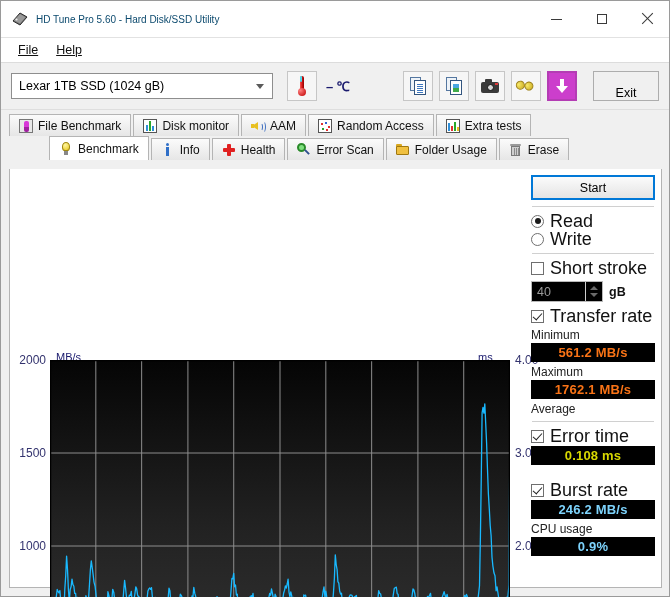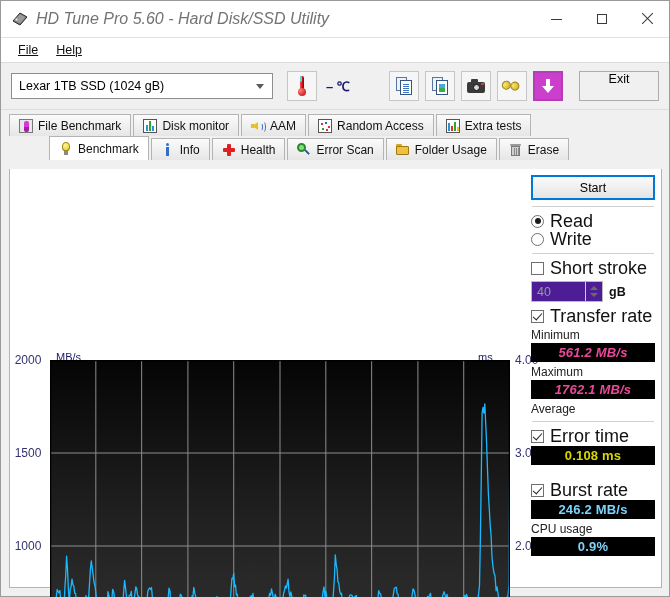--- a/index.html
+++ b/index.html
@@ -19,21 +19,21 @@
   .titlebar{
     position:relative;height:36px;background:#ffffff;
     display:flex;align-items:center;
     border-bottom:1px solid #e2e2e2;
   }
   .title-icon{
     width:18px;height:18px;margin-left:10px;margin-right:7px;
     flex:0 0 auto;position:relative;
   }
   .title-text{
-    font-size:16px;color:#737373;white-space:nowrap;font-style:italic;
+    font-size:10px;color:#0c4a6e;white-space:nowrap;
   }
   .wincontrols{
     position:absolute;right:0;top:0;height:36px;display:flex;
   }
   .wbtn{
     width:45px;height:36px;display:flex;align-items:center;justify-content:center;
   }
   .glyph-min{width:11px;height:1px;background:#3a3a3a;display:block;}
   .glyph-max{width:10px;height:10px;border:1px solid #3a3a3a;display:block;box-sizing:border-box;}
   .glyph-close{position:relative;width:12px;height:12px;display:block;}
@@ -92,23 +92,23 @@
     margin-left:9px;font-size:13px;color:#1a1a6e;font-weight:bold;white-space:nowrap;
   }
   .tb-spacer{flex:1 1 auto;}
   .tbtn{
     width:30px;height:30px;margin-left:6px;box-sizing:border-box;
     border:1px solid #c6c6c6;background:#f6f6f6;
     display:flex;align-items:center;justify-content:center;position:relative;
   }
   .tbtn.accent{border:2px solid #b43cb4;background:#cc3ecc;}
   .exit-btn{
-    margin-left:16px;width:80px;height:30px;box-sizing:border-box;
+    margin-left:16px;width:66px;height:30px;box-sizing:border-box;
     border:1px solid #adadad;background:#f0f0f0;
-    display:flex;align-items:flex-start;justify-content:center;
+    display:flex;align-items:flex-end;justify-content:center;
     font-size:12.5px;color:#000;
   }
 
   
   .ic-docs{position:relative;width:17px;height:18px;}
   .ic-docs .back{
     position:absolute;left:0;top:0;width:11px;height:14px;
     background:#eef3f8;border:1px solid #5577a0;box-sizing:border-box;
   }
   .ic-docs .front{
@@ -242,21 +242,21 @@
   
   .chart-zone{position:absolute;left:0;top:0;width:528px;height:auto;}
   .axis-label-left{
     position:absolute;left:46px;top:182px;font-size:11px;color:#1a1a6e;
   }
   .axis-label-right{
     position:absolute;left:468px;top:182px;font-size:11px;color:#1a1a6e;
   }
   #plot{position:absolute;left:40px;top:191px;}
   .ytick{
-    position:absolute;font-size:12px;color:#33336e;text-align:center;width:36px;
+    position:absolute;font-size:12px;color:#33336e;text-align:right;width:36px;
   }
   .rtick{
     position:absolute;font-size:12px;color:#33336e;text-align:left;width:40px;
   }
 
   
   .side{
     position:absolute;right:6px;top:6px;width:124px;
   }
   .start-btn{
@@ -282,37 +282,37 @@
     width:13px;height:13px;border:1px solid #6f6f6f;background:#fff;
     box-sizing:border-box;position:relative;flex:0 0 auto;
   }
   .cbox.on:after{
     content:"";position:absolute;left:3px;top:0px;width:4px;height:8px;
     border:solid #222;border-width:0 1.6px 1.6px 0;transform:rotate(42deg);
   }
   .spin-row{display:flex;align-items:center;gap:6px;margin:4px 0 5px 0;}
   .spin{
     width:72px;height:21px;box-sizing:border-box;border:1px solid #b9b9b9;
-    background:#4c1d95;display:flex;align-items:center;justify-content:space-between;
+    background:#000000;display:flex;align-items:center;justify-content:space-between;
     padding-left:5px;
   }
   .spin .val{font-size:12.5px;color:#9a9a9a;}
   .spin .arrows{
     width:16px;height:19px;border-left:1px solid #cdcdcd;
     display:flex;flex-direction:column;align-items:center;justify-content:center;gap:3px;
   }
   .ar-up{width:0;height:0;border-left:4px solid transparent;border-right:4px solid transparent;border-bottom:4px solid #6a6a6a;}
   .ar-dn{width:0;height:0;border-left:4px solid transparent;border-right:4px solid transparent;border-top:4px solid #6a6a6a;}
   .gb-lab{font-size:12.5px;color:#111;font-weight:bold;}
   .stat-label{font-size:12px;color:#222;margin-top:3px;}
   .lcd{
     height:19px;background:#000;display:flex;align-items:center;justify-content:center;
     font-size:13px;font-weight:bold;margin-top:1px;letter-spacing:0.2px;
   }
-  .lcd.cyan{color:#ec4899;font-style:italic;}
+  .lcd.cyan{color:#f97316;}
   .lcd.yellow{color:#d8d800;}
   .lcd.white{color:#7dd3fc;}
 </style>
 </head>
 <body>
 
 <div id="app">
 
   <div class="titlebar">
     <span class="title-icon">

